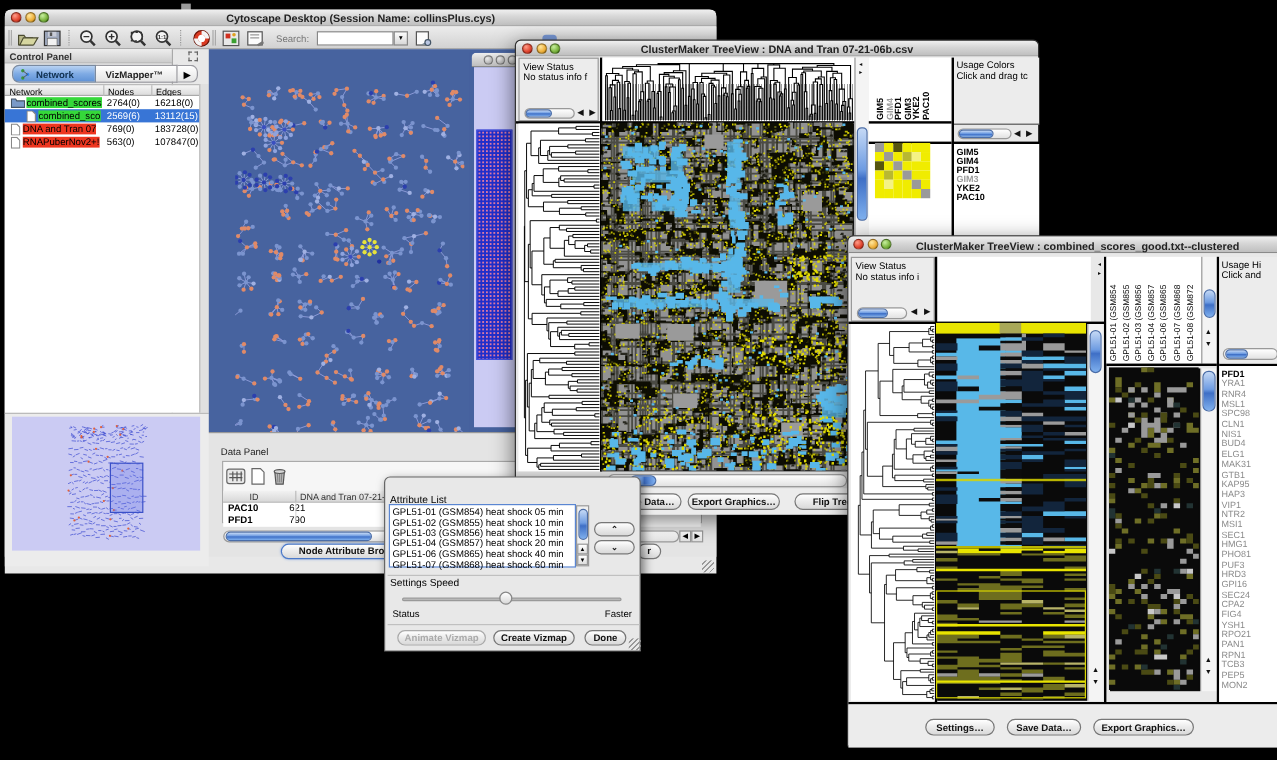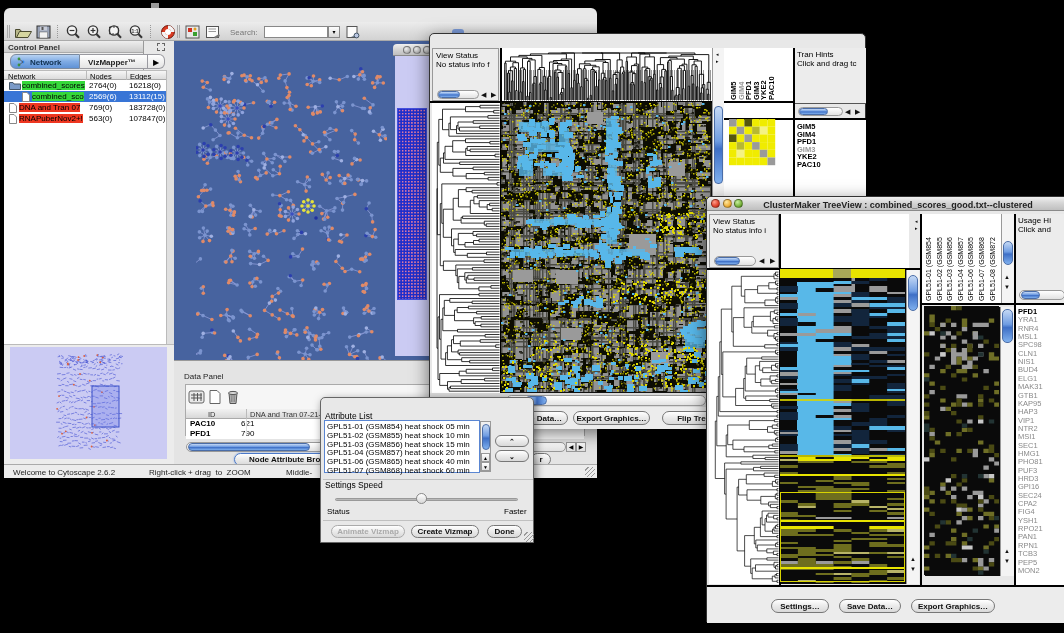--- a/index.html
+++ b/index.html
@@ -23,20 +23,28 @@
 .ar{position:absolute;font-size:7px;color:#111;line-height:8px}
 .t8{position:absolute;font-size:8px;color:#000;white-space:nowrap}
 .t7{position:absolute;font-size:7.5px;color:#000;white-space:nowrap}
 .vlab{position:absolute;font-size:7.5px;font-weight:bold;color:#000;white-space:nowrap;
  writing-mode:vertical-rl;transform:rotate(180deg)}
 .grip{position:absolute;width:10px;height:10px;
  background:repeating-linear-gradient(135deg,transparent 0 2px,#999 2px 3px)}
 </style></head><body>
 <div class="abs" style="left:151px;top:3px;width:8px;height:6px;background:#9a9a9a"></div>
 <div class="win" style="left:4px;top:8px;width:593px;height:470px;border-radius:6px 6px 0 0">
+    <div class="tbar" style="height:14px">
+      <div class="ttext" style="top:2px;font-size:9px">Cytoscape Desktop (Session Name: collinsPlus.cys)</div>
+      <div class="lights">
+        <i class="lr" style="left:5px;top:2px"></i>
+        <i class="ly" style="left:16.5px;top:2px"></i>
+        <i class="lg" style="left:28px;top:2px"></i>
+      </div>
+    </div>
     <div class="abs" style="left:0;top:14px;width:100%;height:19px;background:linear-gradient(#ececec,#d2d2d2);border-bottom:1px solid #aaa">
       <div class="abs" style="left:3px;top:3px;width:1px;height:13px;background:#aaa"></div>
       <div class="abs" style="left:5px;top:3px;width:1px;height:13px;background:#aaa"></div>
       <svg class="abs" style="left:10px;top:3px" width="19" height="14" viewBox="0 0 19 14">
         <path d="M1.5 12.5 L1.5 4.5 L6 4.5 L7.5 6.5 L13 6.5 L13 12.5Z" fill="#b8b88a" stroke="#4a4a30" stroke-width="1"></path>
         <path d="M2.5 12.5 L5.5 6.5 L17.5 6.5 L14 12.5Z" fill="#d6d6a0" stroke="#4a4a30" stroke-width="1"></path>
       </svg>
       <svg class="abs" style="left:32px;top:3px" width="15" height="14" viewBox="0 0 15 14">
         <rect x="1" y="1" width="13" height="12" fill="#9aa4b8" stroke="#333"></rect>
         <rect x="4" y="1.5" width="7" height="4" fill="#c8ccd8"></rect>
@@ -853,25 +861,20 @@
         <div class="t8" style="left:55px;top:10px">790</div>
         <div class="abs" style="left:60px;top:0;width:1px;height:16px;background:#ddd"></div>
       </div>
       <div class="sb" style="left:12px;top:81px;width:380px;height:10px"></div>
       <div class="th" style="left:14px;top:82px;width:122px;height:8px"></div>
       <div class="abs" style="left:392px;top:81px;width:10px;height:10px;background:linear-gradient(#fff,#e0e0e0);border:1px solid #999;font-size:6px;text-align:center;line-height:9px">◀</div>
       <div class="abs" style="left:402px;top:81px;width:10px;height:10px;background:linear-gradient(#fff,#e0e0e0);border:1px solid #999;font-size:6px;text-align:center;line-height:9px">▶</div>
       <div class="btn" style="left:60px;top:92px;width:112px;height:13px;border-color:#4a78c8;box-shadow:0 0 2px #7aa0e0">Node Attribute Brows</div>
       <div class="btn" style="left:357px;top:92px;width:20px;height:13px">r</div>
     </div>
-    <div class="abs" style="left:0;top:456px;width:593px;height:14px;background:#ececec;border-top:1px solid #aaa">
-      <div class="t8" style="left:9px;top:2.5px;color:#222">Welcome to Cytoscape 2.6.2</div>
-      <div class="t8" style="left:145px;top:2.5px;color:#222">Right-click + drag&nbsp; to&nbsp; ZOOM</div>
-      <div class="t8" style="left:282px;top:2.5px;color:#222">Middle-</div>
-    </div>
     <div class="grip" style="left:581px;top:459px"></div>
   </div>
 <svg class="abs" style="left:10px;top:347px" width="157" height="112" viewBox="0 0 157 112">
     <rect width="157" height="112" fill="#cbcbf3"></rect>
     <path stroke="#3746cf" stroke-width="0.7" fill="none" stroke-opacity="0.8" d="M49.7 20.3l3.7 0.3M54.2 20.6l1.8 -0.2M56.6 20.3l1.6 0.6M58.9 21.1l3.3 -1.3M63.0 22.0l3.1 1.4M67.1 21.8l2.4 0.5M69.9 22.3l2.7 0.3M73.4 20.6l2.0 -0.5M75.8 20.3l1.8 -1.4M78.3 21.1l3.6 -0.4M82.4 21.8l3.4 -0.7M86.8 22.7l3.3 -0.8M91.1 23.0l3.0 -1.0M94.4 20.1l2.5 0.9M98.0 23.0l3.5 0.1M102.4 23.1l2.4 -0.4M105.2 20.6l2.7 1.3M108.3 21.7l1.8 -1.0M47.0 27.0l3.8 -0.5M51.7 27.8l3.7 -0.3M56.4 26.4l3.1 -0.6M60.4 27.4l2.9 1.0M64.1 27.4l2.3 1.0M67.5 27.4l1.7 0.1M70.0 27.0l2.7 0.7M73.2 26.1l3.5 1.1M77.6 27.0l1.9 -0.2M80.3 27.8l2.7 0.1M83.8 28.5l2.2 -1.2M87.0 28.1l2.7 0.5M90.3 26.7l2.3 -0.6M93.2 26.9l2.5 0.9M96.4 26.5l2.1 -1.2M99.0 27.2l3.6 -1.2M103.0 27.0l2.9 1.1M47.0 31.3l3.1 0.9M50.7 33.9l1.9 -1.2M53.1 32.1l3.2 -1.3M57.2 34.3l1.9 1.2M59.4 31.6l3.0 0.7M63.3 33.7l2.9 1.0M67.0 31.6l2.3 -1.2M69.8 32.2l2.6 0.4M73.3 32.4l2.6 0.5M77.0 34.0l2.3 1.4M79.7 33.7l2.5 1.0M82.7 33.6l3.3 0.1M86.7 32.2l1.6 -0.2M89.1 32.0l2.5 -0.6M92.3 33.8l1.9 0.2M94.9 32.6l3.1 0.3M99.1 32.6l3.2 -1.3M102.8 31.4l2.5 -1.4M106.4 33.5l3.4 0.5M48.4 38.4l3.0 0.1M51.7 37.3l2.7 0.4M55.2 38.7l3.4 0.1M59.2 37.7l3.9 -0.6M63.8 37.7l3.5 1.4M68.3 39.7l2.9 -1.0M72.2 37.2l3.2 1.3M75.8 37.1l3.6 -1.3M80.2 38.8l3.9 0.0M84.9 38.9l4.0 1.1M89.8 37.0l3.3 1.0M93.6 38.9l1.7 -1.1M95.5 39.2l3.5 0.2M100.0 37.2l3.1 0.9M103.8 39.7l2.8 -0.3M47.3 45.1l3.0 -0.9M51.3 42.8l1.9 0.2M53.9 44.0l2.6 0.9M57.2 45.4l3.0 0.9M60.7 45.0l3.0 0.7M64.7 44.0l1.8 -0.4M67.3 44.9l4.0 -1.2M71.8 43.9l3.7 -1.0M76.0 44.3l1.6 1.5M78.5 44.2l1.9 0.4M81.1 45.4l1.6 -0.7M83.4 43.5l3.4 -1.2M87.5 43.7l3.5 0.5M91.9 45.2l1.9 1.3M94.8 44.6l3.4 -1.2M99.1 45.5l3.1 1.3M103.3 43.4l1.9 0.1M106.2 44.4l3.1 0.4M49.0 49.1l2.5 -1.0M52.0 48.3l2.3 -0.0M55.3 50.1l3.5 1.0M59.2 48.7l3.0 1.5M63.2 48.3l2.1 0.4M65.8 51.1l3.8 0.6M70.7 50.3l1.9 0.7M73.2 49.9l2.9 1.0M76.6 50.5l2.3 -1.2M79.3 49.4l1.8 1.1M81.5 49.1l3.2 0.2M85.3 50.0l3.3 1.1M89.7 48.9l3.4 0.0M94.0 50.7l3.3 1.0M98.1 49.5l1.6 0.7M100.7 48.7l2.6 1.2M103.7 50.8l1.6 0.2M106.4 50.4l3.0 0.9M46.7 56.1l2.6 -1.2M49.9 54.9l1.5 1.4M51.8 54.3l3.6 -0.8M55.9 53.9l2.0 -1.0M59.0 55.3l1.6 -0.9M60.9 56.0l2.4 -1.4M63.9 55.6l2.7 -1.3M67.1 54.0l3.4 -1.2M70.9 54.0l2.1 -1.2M73.7 55.2l2.7 0.9M76.8 53.6l3.2 0.0M81.0 54.9l1.5 -0.6M82.8 56.7l3.4 0.1M87.1 56.2l3.6 -0.0M91.7 55.8l3.6 -0.6M96.1 56.1l2.3 -0.8M99.4 56.4l1.6 -0.3M101.9 54.3l3.8 -1.2M106.1 54.0l2.6 -1.2M47.1 61.8l1.7 1.2M49.7 61.5l1.9 -1.3M52.7 59.7l2.1 -0.5M55.8 62.1l1.9 0.7M58.8 61.5l1.9 -1.4M61.4 59.9l2.1 -0.4M64.5 61.0l3.0 0.7M68.4 61.8l3.4 -0.1M72.2 61.3l2.6 1.3M75.4 61.9l3.4 1.4M79.4 59.3l3.7 0.2M84.0 59.8l3.1 -1.0M88.0 60.4l3.5 -0.8M91.9 60.3l2.8 -0.5M95.2 61.0l2.3 1.3M98.1 60.2l2.2 -0.0M100.7 60.6l3.3 0.2M104.8 61.2l1.9 -0.3M47.6 64.8l1.9 -1.1M50.0 65.1l3.3 -0.6M53.6 68.0l2.6 0.7M57.2 67.4l2.9 -0.5M61.0 67.0l3.4 -1.0M65.0 65.2l2.1 0.7M67.6 67.1l1.5 0.4M70.2 67.2l4.0 0.9M74.5 65.6l2.2 -1.4M77.5 67.2l2.4 -0.8M80.3 67.5l2.1 -0.0M83.4 66.0l3.2 1.4M87.2 67.0l3.7 -0.4M91.8 65.7l3.3 0.5M96.1 67.8l2.8 0.7M99.6 66.8l2.0 -0.5M102.2 67.5l3.5 -0.4M106.1 66.2l2.4 0.6M109.0 66.5l3.1 0.1M48.6 71.7l2.8 -0.2M52.0 71.1l1.7 -1.3M54.3 71.9l2.4 -0.9M57.4 71.2l2.2 -0.0M60.0 71.8l1.5 1.2M62.1 72.6l3.9 1.0M66.3 72.9l2.0 -0.3M68.7 72.4l3.8 -0.3M73.3 71.0l2.6 0.9M76.5 70.5l1.7 -0.6M78.8 70.5l2.4 -0.1M81.7 71.5l2.9 -1.3M85.6 72.5l2.1 0.3M88.5 71.3l2.2 -0.1M91.1 72.9l4.0 -0.5M95.6 71.4l3.6 1.2M100.3 71.7l1.8 -0.5M103.1 71.7l1.8 -1.0M105.3 71.4l1.7 -0.2M107.8 71.5l3.4 -0.5M46.1 75.2l3.8 0.0M50.8 76.6l1.6 0.7M52.8 75.1l3.7 1.3M57.6 76.2l3.7 0.4M62.0 77.7l2.4 -0.6M64.8 77.8l1.6 -0.4M67.5 75.5l3.3 0.1M71.6 75.9l2.2 1.3M74.5 77.4l3.2 -1.0M78.4 76.0l1.9 1.5M81.3 77.0l2.8 -0.3M84.8 78.1l2.4 0.0M88.2 75.9l1.7 -0.1M90.6 76.7l2.6 0.5M93.5 75.4l2.1 -0.5M96.6 77.6l1.5 -1.0M99.1 76.8l4.0 -1.3M103.7 78.1l3.2 1.1M48.6 81.2l3.0 0.1M52.6 80.8l2.2 -1.0M55.2 79.7l3.1 -0.8M59.3 82.0l2.3 0.9M62.5 80.6l3.4 -0.5M66.3 81.3l2.8 -0.9M69.4 80.1l2.0 0.4M72.2 80.9l3.1 -1.3M76.2 80.6l1.9 0.5M78.5 80.8l2.5 0.1M81.4 82.6l2.4 -1.0M84.8 81.1l3.1 -0.1M88.6 81.0l2.2 1.3M91.4 80.5l2.4 0.4M94.2 80.9l1.5 -1.0M96.1 81.1l2.8 1.4M99.4 81.7l2.3 -0.8M102.6 79.8l2.8 1.0M48.2 84.7l3.4 0.5M52.0 86.7l3.2 -1.2M55.7 84.3l2.9 1.4M59.5 85.4l3.5 0.9M64.0 86.9l2.9 0.9M67.9 84.3l2.1 -1.0M70.7 85.7l2.7 -1.4M74.2 85.8l3.0 1.2M77.9 84.7l3.5 1.0M82.0 85.8l1.9 -0.6M84.8 87.1l3.4 0.8M89.2 85.0l2.1 -0.1M91.7 87.2l1.6 -1.5M94.0 86.9l3.9 -0.1M98.8 84.3l2.2 1.5M101.9 84.4l2.8 -1.2M105.8 85.1l3.5 -0.2M47.3 90.6l1.9 -1.3M49.6 91.2l1.6 0.0M51.8 90.0l3.7 -0.7M56.5 90.3l3.0 0.4M60.6 89.5l2.2 -0.0M63.7 88.8l3.2 0.9M67.3 89.5l2.0 -1.1M70.0 90.3l3.2 0.1M74.2 91.1l3.9 -0.0M78.6 91.9l2.0 0.7M81.2 90.8l2.6 1.4M84.6 91.7l2.5 0.0M87.9 91.2l3.3 -0.3M92.0 90.7l3.3 -0.4M96.0 89.8l2.5 -1.3M98.9 90.0l1.7 1.4M101.6 91.8l3.2 0.5M105.8 88.8l1.7 1.4M49.8 94.5l2.8 0.3M53.0 93.4l3.5 -0.3M57.5 96.2l3.7 -0.1M61.9 94.1l2.8 -0.4M65.0 93.6l2.9 0.2M68.3 95.8l2.6 1.5M71.9 95.1l2.6 0.1M75.5 95.6l1.5 0.7M78.1 94.7l2.5 -0.8M81.6 96.1l3.4 -0.5M85.2 94.4l2.7 -0.6M88.3 95.5l3.9 1.5M93.2 95.2l2.9 0.4M96.9 93.5l1.9 0.7M99.8 96.3l2.1 -0.6M102.5 94.0l3.2 -0.8M106.8 94.6l3.8 1.4M48.5 99.0l2.4 -0.8M51.3 98.5l2.3 -0.7M54.2 98.4l3.9 -1.4M58.8 99.3l2.3 0.7M61.6 99.2l3.7 0.2M66.2 99.6l2.9 -1.0M69.6 101.0l3.6 -0.3M73.7 98.4l3.8 -0.3M78.3 101.1l2.4 1.4M81.6 99.5l3.2 0.8M85.2 99.7l3.6 0.6M89.7 98.6l2.1 -0.6M92.6 100.5l3.4 -0.5M96.9 99.7l2.8 -0.1M100.2 100.7l2.9 -0.7M103.7 101.0l2.2 0.7M69.1 12.4l1.2 0.3M90.7 9.4l2.0 -0.2M50.1 17.5l2.1 -0.7M99.7 8.2l2.2 -0.6M109.8 9.7l1.4 -1.5M51.0 8.5l2.4 1.3M85.7 19.6l1.4 -1.0M49.4 15.0l2.7 1.1M82.7 14.0l1.9 -0.9M56.1 16.2l1.2 -1.5M68.2 12.9l2.0 -0.1M100.0 19.7l1.6 -0.6M89.6 14.3l2.1 0.3M80.3 14.4l2.3 0.4M54.7 14.1l2.2 -1.0M62.2 14.5l2.4 -0.7M59.7 12.9l3.0 1.2M68.5 10.2l2.8 1.3M75.5 12.8l1.5 0.5M70.3 19.8l2.2 -0.8M54.8 13.0l2.2 -0.9M71.0 18.3l1.4 -0.1M58.3 12.5l2.7 0.9M87.3 8.1l1.5 -0.4M75.7 15.4l2.3 0.3M101.3 10.9l1.6 -0.8M103.4 13.5l2.8 -0.0M86.7 8.4l2.0 -0.4M72.9 16.0l2.3 -1.5M73.4 12.5l1.4 0.9M63.1 11.9l2.8 -0.1M60.0 11.7l2.6 -1.5M93.7 9.0l2.2 1.0M91.9 14.7l2.8 1.4M93.8 16.5l2.7 -0.3M73.4 18.3l2.6 -0.5M111.1 16.8l1.4 -0.1M63.8 17.7l1.4 0.3M109.0 13.1l1.1 -0.2M96.2 18.3l1.1 -0.2M64.0 17.7l3.0 -0.5M49.1 16.0l2.9 0.8M107.1 8.0l2.1 -1.3M63.8 9.5l2.8 0.9M56.8 14.1l1.5 0.1M108.3 11.0l1.5 -0.9M99.0 12.2l1.9 1.0M84.8 12.9l2.2 -1.5M101.4 19.1l2.1 0.5M69.7 15.0l2.6 1.2M76.0 13.3l2.5 1.1M90.2 15.2l1.2 -1.3M86.9 14.9l1.1 1.2M91.4 11.0l1.6 0.2M81.8 15.8l2.2 -0.5M62.8 14.7l1.8 -1.4M89.2 18.4l1.8 -1.0M49.2 14.2l1.2 0.6M97.3 12.1l2.6 0.0M92.7 10.6l2.9 1.0M91.5 13.4l1.1 -0.1M47.7 9.9l2.5 -0.7M72.1 15.9l1.7 -1.4M65.2 14.7l2.4 0.2M56.7 17.9l2.8 -0.5M109.5 9.8l2.0 0.9M83.8 17.5l1.7 -0.8M66.8 13.3l1.2 1.0M92.4 15.9l2.5 -0.2M60.5 9.4l2.9 0.5M86.0 13.2l2.0 -1.4M74.2 9.0l2.9 0.0M62.0 11.8l2.0 -1.5M89.6 16.0l1.7 0.7M48.8 8.3l1.3 1.0M105.8 16.8l2.6 1.4M90.5 17.7l2.3 -0.2M51.5 17.4l1.1 1.3M108.1 15.7l1.8 0.0M52.2 18.0l1.3 -0.8M91.8 12.9l1.6 0.3M58.0 17.6l1.9 0.6M110.9 10.2l2.1 -1.0M97.4 14.2l3.0 -1.2M105.9 11.9l2.8 -0.7M67.8 14.3l2.3 1.1M51.4 11.4l2.5 -0.5M89.2 12.9l2.8 -0.3M103.6 8.6l1.8 0.5M75.1 13.3l2.8 1.2M74.9 8.1l1.2 -0.5M92.3 9.7l1.9 1.0M60.3 12.2l2.2 1.3M76.0 15.2l2.6 1.3M56.9 12.0l1.1 -1.4M74.8 15.4l2.9 -1.1M92.7 9.6l2.4 -1.1M89.4 9.7l2.3 -0.2M66.8 15.3l1.2 1.1M70.0 15.8l1.2 0.4M109.4 9.4l1.1 1.2M86.9 9.1l1.9 0.7M98.5 15.1l1.2 0.1M98.6 14.8l2.7 0.8M59.1 19.9l1.6 0.4M58.3 8.6l2.6 0.7M66.0 15.4l2.1 1.1M58.5 17.2l1.8 -0.7M62.5 9.5l1.3 0.1M57.8 16.4l1.4 0.8"></path>
     <circle cx="70.0" cy="27.0" r="0.9" fill="#e2603a"></circle>
     <circle cx="79.7" cy="33.7" r="0.9" fill="#e2603a"></circle>
     <circle cx="63.8" cy="37.7" r="0.9" fill="#e2603a"></circle>
     <circle cx="91.9" cy="45.2" r="0.9" fill="#e2603a"></circle>
     <circle cx="49.0" cy="49.1" r="0.9" fill="#e2603a"></circle>
@@ -889,20 +892,28 @@
     <circle cx="87.3" cy="8.1" r="0.9" fill="#e2603a"></circle>
     <circle cx="90.2" cy="15.2" r="0.9" fill="#e2603a"></circle>
     <circle cx="92.7" cy="10.6" r="0.9" fill="#e2603a"></circle>
     <circle cx="74.2" cy="9.0" r="0.9" fill="#e2603a"></circle>
     <circle cx="58.0" cy="17.6" r="0.9" fill="#e2603a"></circle>
     <circle cx="57.8" cy="16.4" r="0.9" fill="#e2603a"></circle>
     <rect x="82" y="39" width="27" height="41" fill="#6474e8" fill-opacity="0.3" stroke="#3a50c8"></rect>
   </svg>
 <div class="abs" style="left:452px;top:29px;width:12px;height:5px;background:#7a9ad8;border-radius:3px 3px 0 0"></div>
 <div class="win" style="left:429px;top:33px;width:437px;height:395px;border:1px solid #333;border-radius:5px 5px 0 0;box-shadow:0 5px 18px rgba(0,0,0,.55)">
+    <div class="tbar" style="height:13px">
+      <div class="ttext" style="top:2px;font-size:9px">ClusterMaker TreeView : DNA and Tran 07-21-06b.csv</div>
+      <div class="lights">
+        <i class="lr" style="left:5px;top:2px"></i>
+        <i class="ly" style="left:16.5px;top:2px"></i>
+        <i class="lg" style="left:28px;top:2px"></i>
+      </div>
+    </div>
     <div class="abs" style="left:2px;top:14px;width:67px;height:53px;background:#ececec;border:1px solid #999">
       <div class="t8" style="left:3px;top:2px">View Status</div>
       <div class="t8" style="left:3px;top:11px">No status info f</div>
       <div class="sb" style="left:4px;top:41px;width:42px;height:9px"></div>
       <div class="th" style="left:5px;top:42px;width:22px;height:7px"></div>
       <div class="ar" style="left:48px;top:41.5px">◀</div>
       <div class="ar" style="left:58px;top:41.5px">▶</div>
     </div>
     <div class="abs" style="left:70px;top:14px;width:2px;height:360px;background:#000"></div>
     <div class="abs" style="left:72px;top:14px;width:210px;height:53px;background:#fff"></div>
@@ -924,21 +935,21 @@
     <div class="abs" style="left:299.0px;top:66px;font-size:7.5px;font-weight:bold;color:#000;white-space:nowrap;transform-origin:0 0;transform:rotate(-90deg)">GIM5</div>
     <div class="abs" style="left:306.6px;top:66px;font-size:7.5px;font-weight:bold;color:#999;white-space:nowrap;transform-origin:0 0;transform:rotate(-90deg)">GIM4</div>
     <div class="abs" style="left:314.2px;top:66px;font-size:7.5px;font-weight:bold;color:#000;white-space:nowrap;transform-origin:0 0;transform:rotate(-90deg)">PFD1</div>
     <div class="abs" style="left:321.8px;top:66px;font-size:7.5px;font-weight:bold;color:#000;white-space:nowrap;transform-origin:0 0;transform:rotate(-90deg)">GIM3</div>
     <div class="abs" style="left:329.4px;top:66px;font-size:7.5px;font-weight:bold;color:#000;white-space:nowrap;transform-origin:0 0;transform:rotate(-90deg)">YKE2</div>
     <div class="abs" style="left:337.0px;top:66px;font-size:7.5px;font-weight:bold;color:#000;white-space:nowrap;transform-origin:0 0;transform:rotate(-90deg)">PAC10</div>
     <div class="abs" style="left:294px;top:67px;width:69px;height:2px;background:#000"></div>
     <div class="abs" style="left:294px;top:84px;width:69px;height:2px;background:#000"></div>
     <div class="abs" style="left:363px;top:14px;width:2px;height:345px;background:#000"></div>
     <div class="abs" style="left:365px;top:14px;width:71px;height:56px;background:#ececec;border-bottom:1px solid #555">
-      <div class="t8" style="left:2px;top:2px">Tran Hints</div>
+      <div class="t8" style="left:2px;top:2px">Usage Colors</div>
       <div class="t8" style="left:2px;top:11px">Click and drag tc</div>
     </div>
     <div class="sb" style="left:368px;top:73px;width:45px;height:9px"></div>
     <div class="th" style="left:369px;top:74px;width:29px;height:7px"></div>
     <div class="ar" style="left:415px;top:73.5px">◀</div>
     <div class="ar" style="left:425px;top:73.5px">▶</div>
     <div class="abs" style="left:365px;top:84px;width:71px;height:2px;background:#000"></div>
     <div class="abs" style="left:365px;top:86px;width:71px;height:273px;background:#fff"></div>
     <div class="t7" style="left:367px;top:88.0px;font-weight:bold;color:#000">GIM5</div>
     <div class="t7" style="left:367px;top:95.6px;font-weight:bold;color:#000">GIM4</div>

